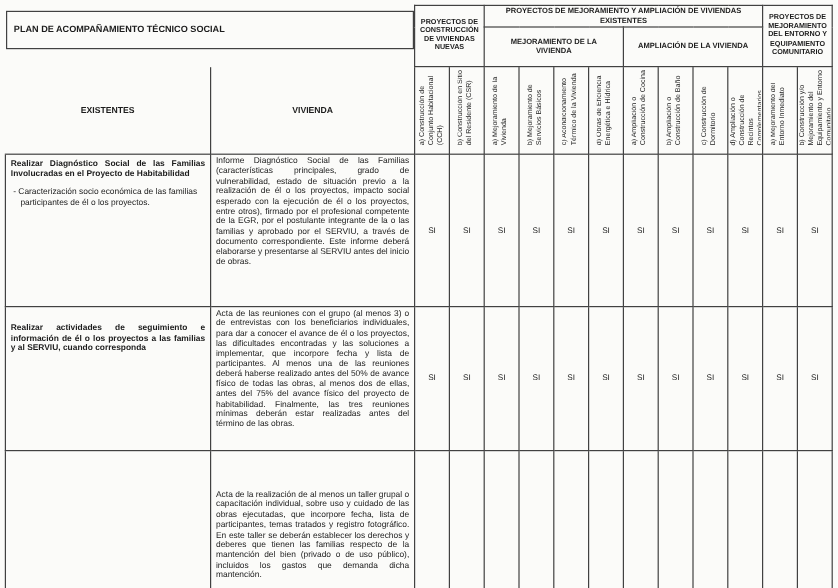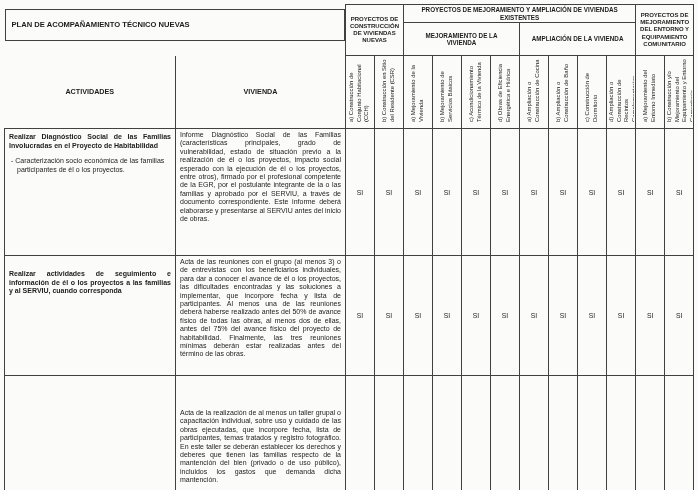--- a/index.html
+++ b/index.html
@@ -80,33 +80,33 @@
         <col style="width:29px">
       <col style="width:29px">
         <col style="width:29px">
         <col style="width:29px">
         <col style="width:29px">
     </colgroup>
 
     <tbody>
         <tr class="r1">
       <td class="nb" colspan="2" rowspan="2">
-        <div class="plan-box">PLAN DE ACOMPAÑAMIENTO TÉCNICO NUEVAS</div>
+        <div class="plan-box">PLAN DE ACOMPAÑAMIENTO TÉCNICO SOCIAL</div>
       </td>
       <td class="ghead sm" colspan="2" rowspan="2">PROYECTOS DE CONSTRUCCIÓN DE VIVIENDAS NUEVAS</td>
       <td class="ghead" colspan="8">PROYECTOS DE MEJORAMIENTO Y AMPLIACIÓN DE VIVIENDAS EXISTENTES</td>
       <td class="ghead sm" colspan="2" rowspan="2">PROYECTOS DE MEJORAMIENTO DEL ENTORNO Y EQUIPAMIENTO COMUNITARIO</td>
     </tr>
     <tr class="r2">
       <td class="ghead" colspan="4">MEJORAMIENTO DE LA VIVIENDA</td>
       <td class="ghead" colspan="4">AMPLIACIÓN DE LA VIVIENDA</td>
     </tr>
 
     <tr class="r3">
-      <td class="chead first">ACTIVIDADES</td>
+      <td class="chead first">EXISTENTES</td>
       <td class="chead">VIVIENDA</td>
       <td class="vcell"><div class="vtext">a) Construcción de Conjunto Habitacional (CCH)</div></td>
       <td class="vcell"><div class="vtext">b) Construcción en Sitio del Residente (CSR)</div></td>
       <td class="vcell"><div class="vtext">a) Mejoramiento de la Vivienda</div></td>
       <td class="vcell"><div class="vtext">b) Mejoramiento de Servicios Básicos</div></td>
       <td class="vcell"><div class="vtext">c) Acondicionamiento Térmico de la Vivienda</div></td>
       <td class="vcell"><div class="vtext">d) Obras de Eficiencia Energética e Hídrica</div></td>
       <td class="vcell"><div class="vtext">a) Ampliación o Construcción de Cocina</div></td>
       <td class="vcell"><div class="vtext">b) Ampliación o Construcción de Baño</div></td>
       <td class="vcell"><div class="vtext">c) Construcción de Dormitorio</div></td>

